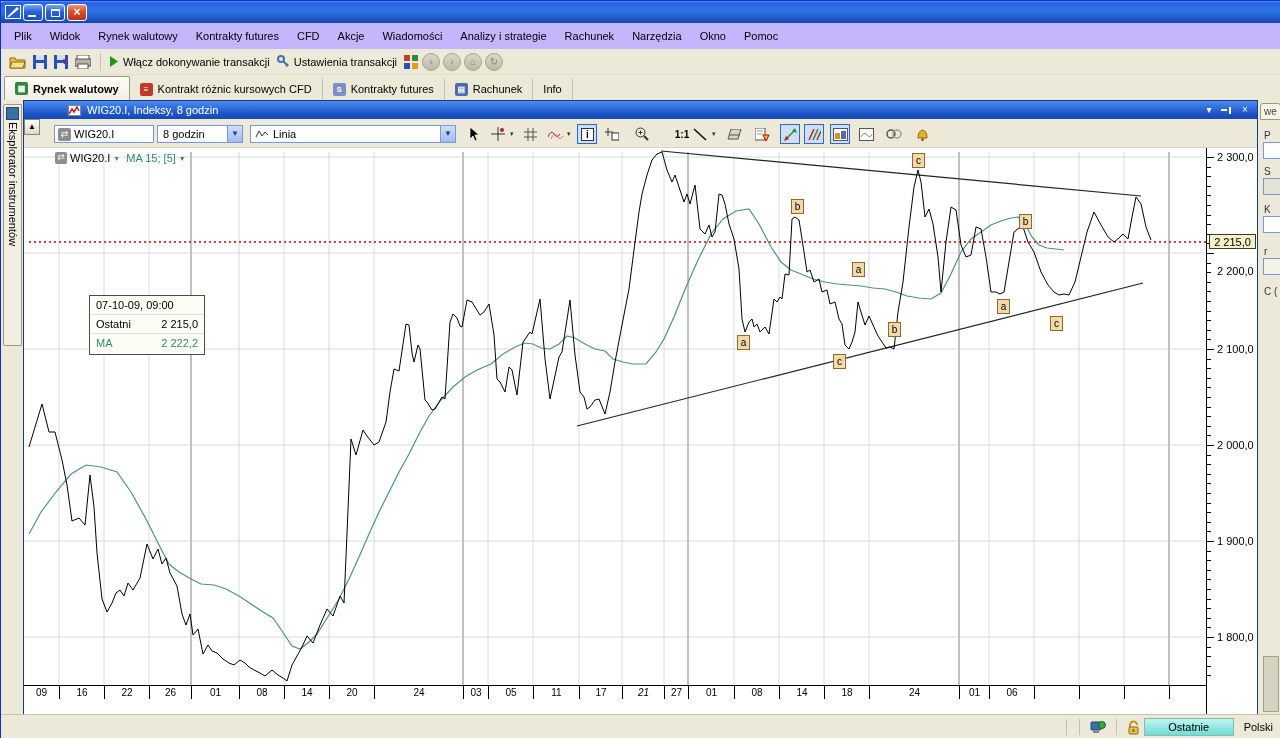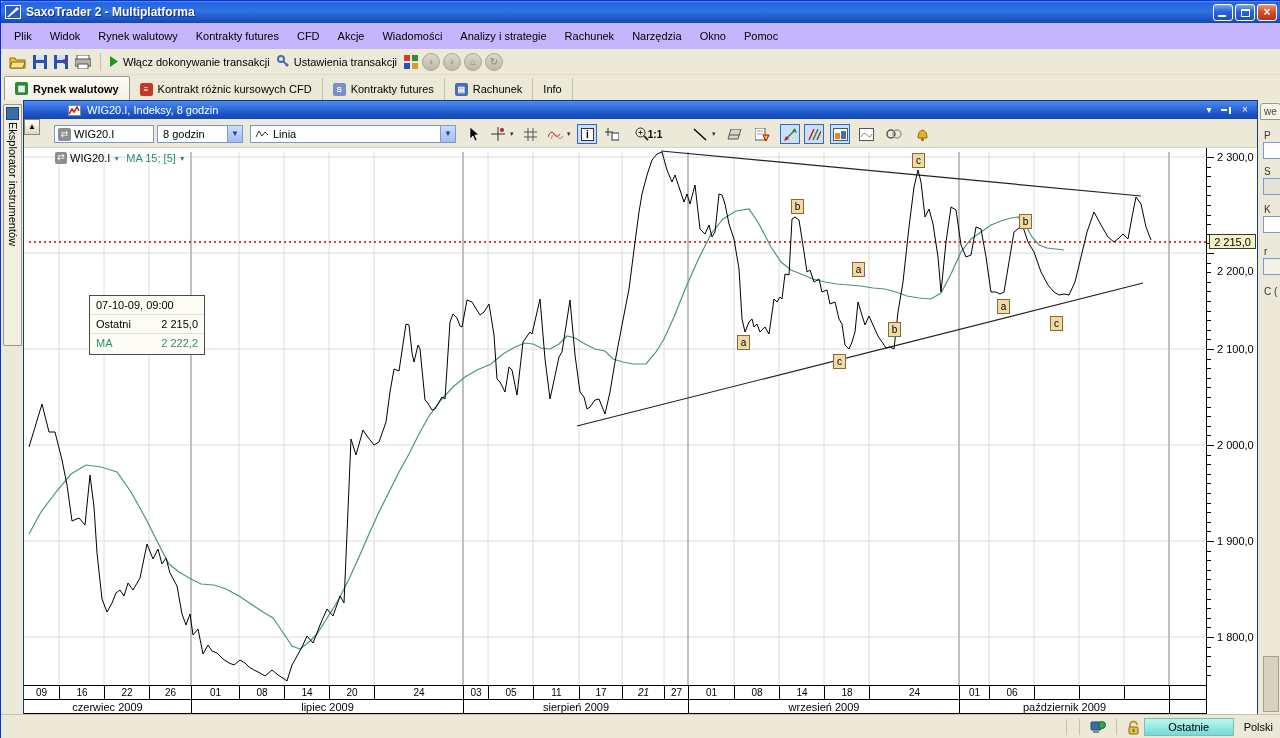--- a/index.html
+++ b/index.html
@@ -108,21 +108,20 @@
 <body>
 
 <div id="app">
 
   <div class="abs" id="titlebar">
     <svg width="16" height="14">
         <rect x="0" y="0" width="16" height="14" fill="#fff"></rect>
         <rect x="1" y="1" width="14" height="12" fill="#2a5ad0"></rect>
         <polygon points="2,12 12,2 14,4 4,12" fill="#fff"></polygon>
       </svg>
-    <span class="title">SaxoTrader 2 - Multiplatforma</span>
     <div class="winbtn">
         <span class="minbar"></span>
       </div>
     <div class="winbtn">
         <span class="restbox"></span>
       </div>
     <div class="winbtn close">×</div>
   </div>
 
   <div class="abs" id="menubar">
@@ -301,21 +300,21 @@
             </svg>
         </div>
         <div class="ct-ico" style="left:608px">
           <svg width="14" height="14">
               <circle cx="5.5" cy="5.5" r="4.5" fill="none" stroke="#333"></circle>
               <line x1="9" y1="9" x2="13" y2="13" stroke="#333" stroke-width="2"></line>
               <line x1="3.5" y1="5.5" x2="7.5" y2="5.5" stroke="#333"></line>
               <line x1="5.5" y1="3.5" x2="5.5" y2="7.5" stroke="#333"></line>
             </svg>
         </div>
-        <div class="ct-ico" style="left:621px; font-weight:bold; font-size:10px;">1:1</div>
+        <div class="ct-ico" style="left:648px; font-weight:bold; font-size:10px;">1:1</div>
         <div class="ct-ico" style="left:666px">
           <svg width="14" height="13">
               <line x1="1" y1="1" x2="13" y2="12" stroke="#000" stroke-width="1.4"></line>
             </svg>
         </div>
         <span class="caret-s" style="left:688px">▾</span>
         <div class="ct-ico" style="left:700px">
           <svg width="15" height="11">
               <polygon points="4,0 14,0 11,10 1,10" fill="#d8d4c8" stroke="#555"></polygon>
               <line x1="2.5" y1="6" x2="12.5" y2="6" stroke="#555"></line>
@@ -540,28 +539,20 @@
             <div class="dcell" style="width: 45px;">14</div>
             <div class="dcell" style="width: 45px;">18</div>
             <div class="dcell" style="width: 90px;">24</div>
             <div class="dcell" style="width: 30px;">01</div>
             <div class="dcell" style="width: 45px;">06</div>
             <div class="dcell" style="width: 45px;"></div>
             <div class="dcell" style="width: 45px;"></div>
             <div class="dcell" style="width: 45px;"></div>
             <div class="dcell" style="width: 37px;"></div>
           </div>
-        <div id="monthrow">
-            <div class="mcell" style="width: 168px;">czerwiec 2009</div>
-            <div class="mcell" style="width: 272px;">lipiec 2009</div>
-            <div class="mcell" style="width: 225px;">sierpień 2009</div>
-            <div class="mcell" style="width: 271px;">wrzesień 2009</div>
-            <div class="mcell" style="width: 210px;">październik 2009</div>
-            <div class="mcell" style="width: 37px;"></div>
-          </div>
       </div>
     </div>
 
     <div class="abs" id="sliver">
       <div class="stab">we</div>
       <div class="slabel" style="top:30px">P</div>
       <div class="sfield" style="top:42px"></div>
       <div class="slabel" style="top:66px">S</div>
       <div class="sfield gray" style="top:78px"></div>
       <div class="slabel" style="top:104px">K</div>

